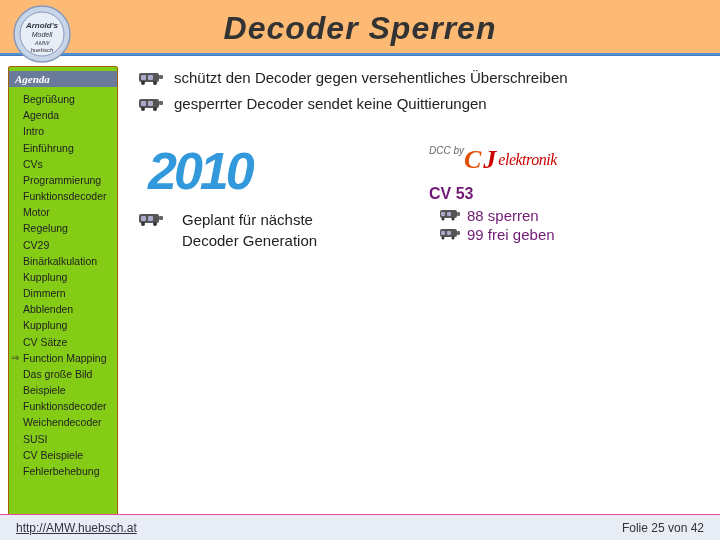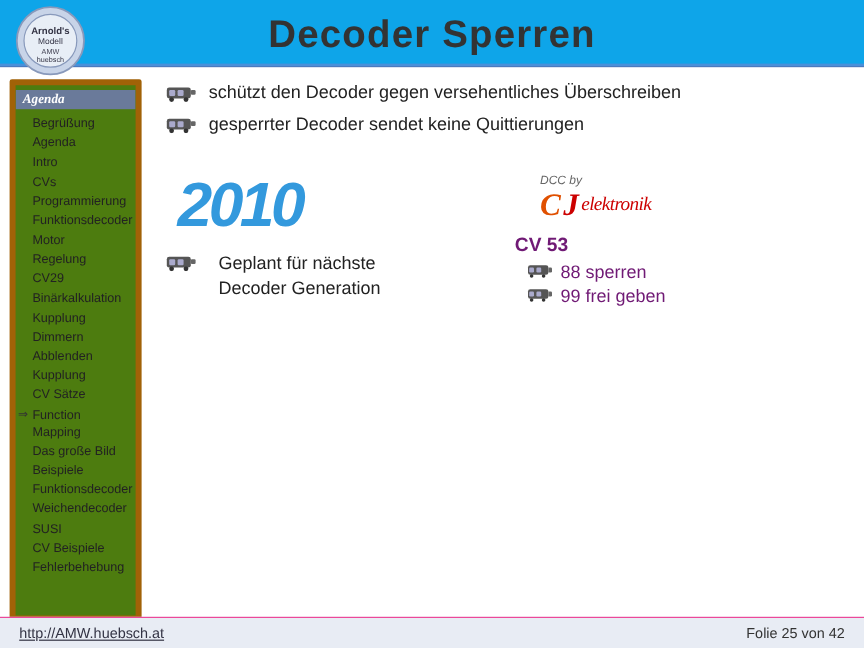--- a/index.html
+++ b/index.html
@@ -7,27 +7,28 @@
       width: 720px;
       height: 540px;
       overflow: hidden;
       font-family: Arial, sans-serif;
       background: #fff;
       position: relative;
     }
 
     
     .header {
-      background: #0ea5e9;
+      background: #fdba74;
       display: flex;
       align-items: center;
       justify-content: center;
       padding: 10px 0 6px 0;
       border-bottom: 2px solid #4a90d9;
       position: relative;
+      font-style: italic;
     }
     .header-logo {
       position: absolute;
       left: 12px;
       top: 4px;
       width: 60px;
       height: 60px;
     }
     .header-title {
       font-size: 32px;
@@ -39,26 +40,26 @@
     
     .main {
       display: flex;
       height: 468px;
     }
 
     
     .sidebar {
       width: 110px;
       min-width: 110px;
-      border: 5px solid #a16207;
+      border: 1px solid #a16207;
       margin: 8px 0 8px 8px;
       padding: 4px 0;
       font-size: 11px;
       color: #222;
-      background: #4d7c0f;
+      background: #84cc16;
       border-radius: 2px;
       overflow: hidden;
     }
     .sidebar-header {
       background: #6a7a9a;
       color: #fff;
       font-size: 11px;
       font-weight: bold;
       padding: 2px 6px 2px 6px;
       font-style: italic;
@@ -189,24 +190,23 @@
     .logo-2011-container {
       display: flex;
       align-items: center;
       margin-bottom: 8px;
       margin-left: 10px;
     }
 
     
     .cj-logo {
       display: flex;
-      flex-direction: column;
+      flex-direction: row;
       align-items: flex-start;
       margin-bottom: 10px;
-      margin-left: 21px;
     }
     .cj-top {
       font-size: 10px;
       color: #666;
       font-style: italic;
     }
     .cj-brand-row {
       display: flex;
       align-items: center;
       gap: 2px;
@@ -239,20 +239,21 @@
 </div>
 <div class="divider-line"></div>
 
 <div class="main">
 
   <div class="sidebar">
     <div class="sidebar-header">Agenda</div>
     <div class="sidebar-item">Begrüßung</div>
     <div class="sidebar-item">Agenda</div>
     <div class="sidebar-item">Intro</div>
+    <div class="sidebar-item">Einführung</div>
     <div class="sidebar-item">CVs</div>
     <div class="sidebar-item">Programmierung</div>
     <div class="sidebar-item">Funktionsdecoder</div>
     <div class="sidebar-item">Motor</div>
     <div class="sidebar-item">Regelung</div>
     <div class="sidebar-item">CV29</div>
     <div class="sidebar-item">Binärkalkulation</div>
     <div class="sidebar-item">Kupplung</div>
     <div class="sidebar-item">Dimmern</div>
     <div class="sidebar-item">Abblenden</div>

